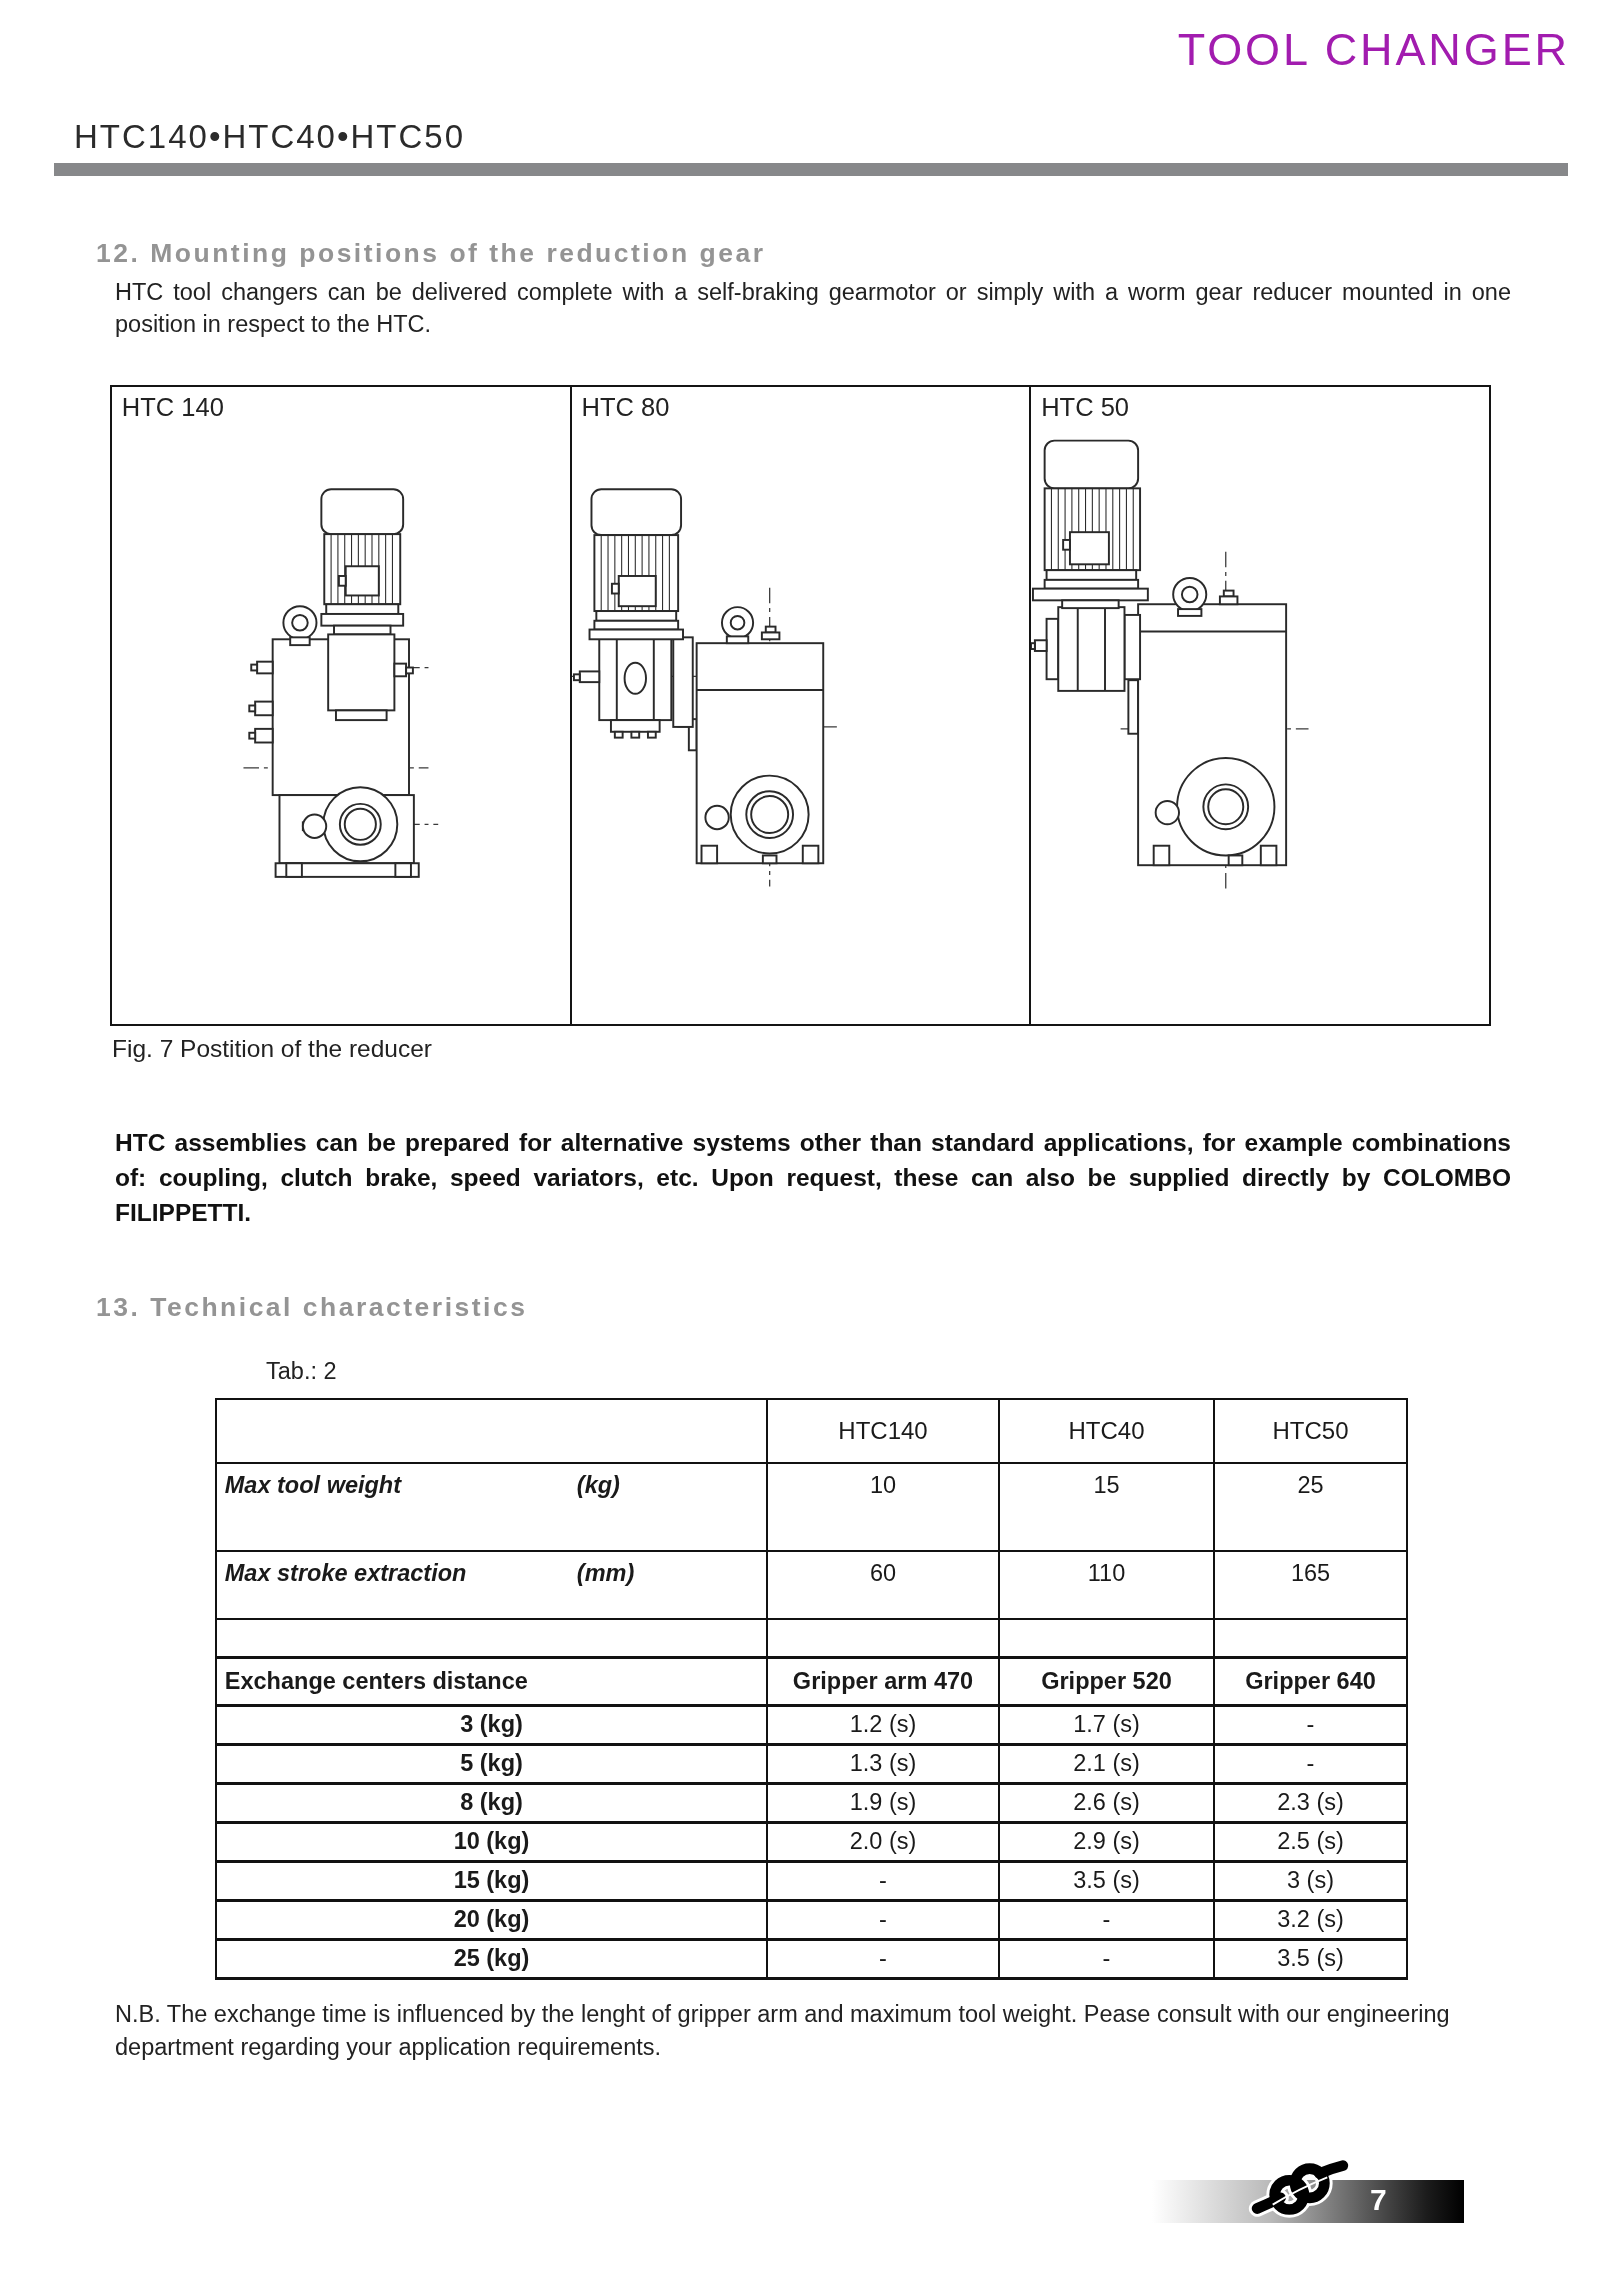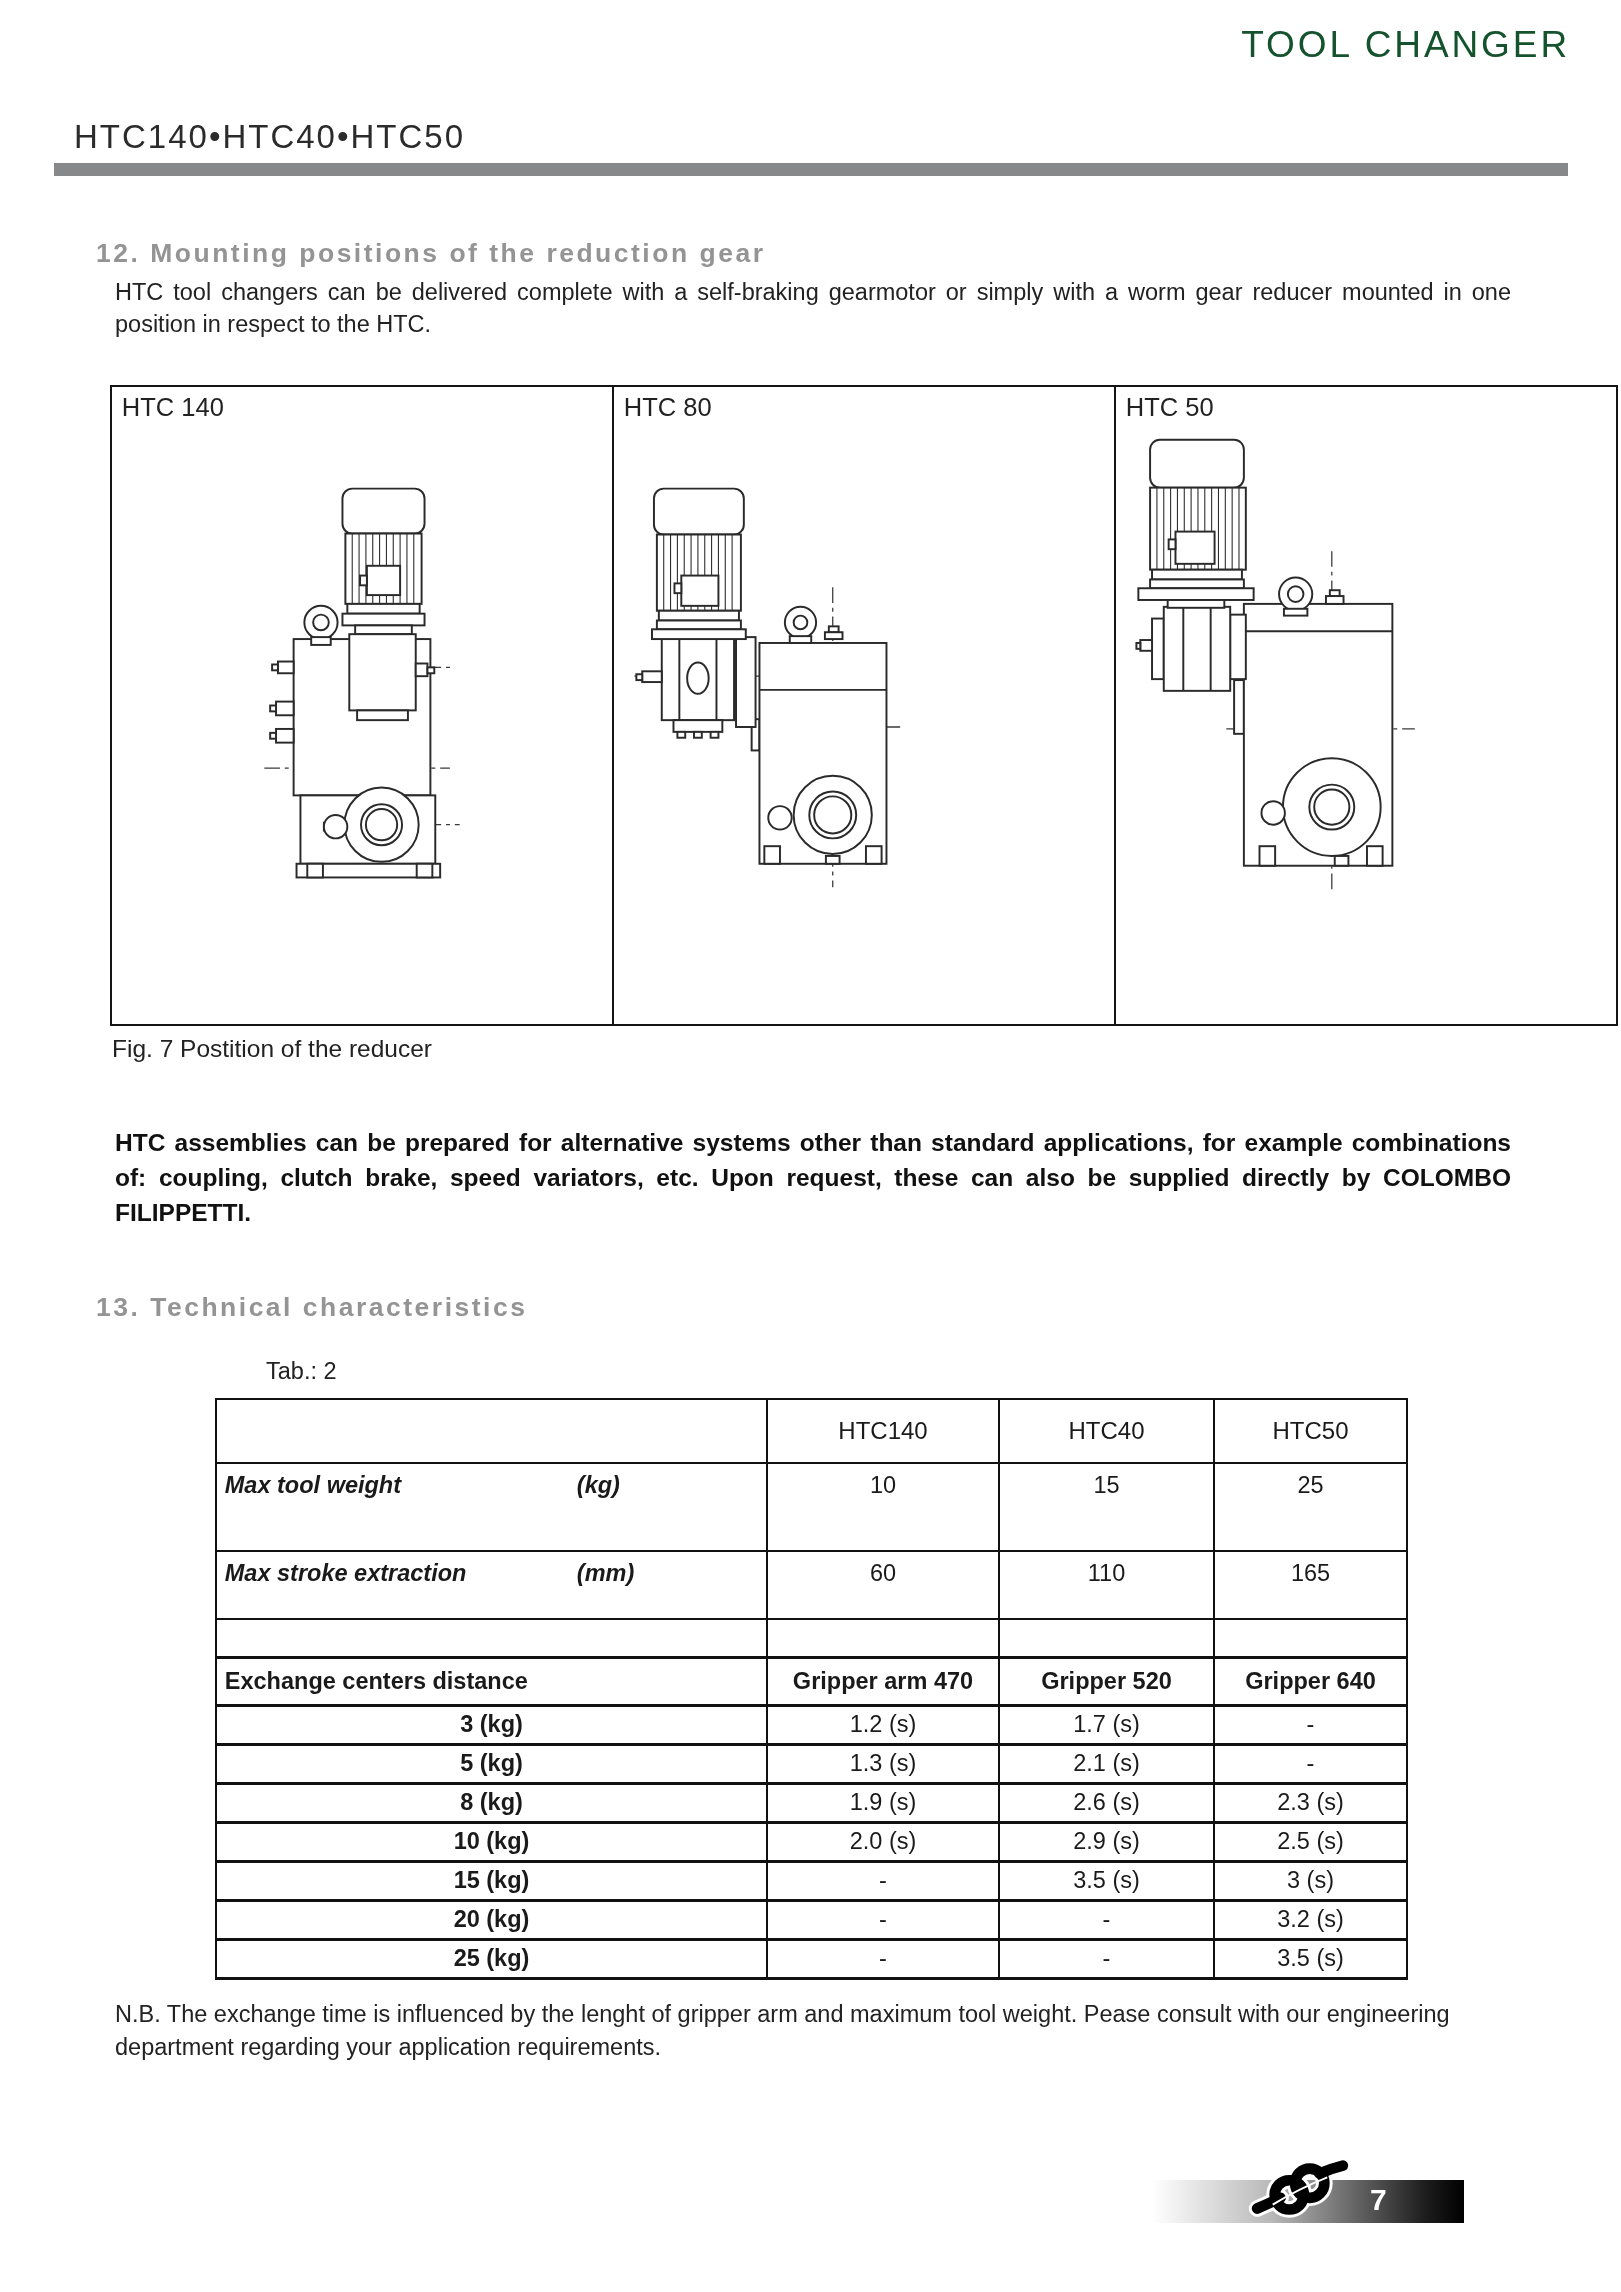--- a/index.html
+++ b/index.html
@@ -7,21 +7,21 @@
   .page{
     position:relative;
     width:1621px;height:2293px;
     background:#ffffff;
     font-family:"Liberation Sans", sans-serif;
     color:#1a1a1a;
     overflow:hidden;
   }
   .doc-title{
     position:absolute;top:23.5px;right:51px;
-    font-size:37px;letter-spacing:2.9px;color:#14532d;
+    font-size:45px;letter-spacing:2.9px;color:#a21caf;
   }
   .models-header{
     position:absolute;left:74px;top:118px;
     font-size:33px;letter-spacing:2px;color:#2b2b2b;
   }
   .header-rule{
     position:absolute;left:54px;top:163px;width:1514px;height:12.7px;
     background:#87888a;
   }
   .sec-heading{
@@ -38,21 +38,21 @@
   .bold-par{
     position:absolute;left:115px;top:1125px;width:1396px;
     font-size:24.5px;line-height:35px;font-weight:bold;text-align:justify;color:#111;
   }
   .nb-par{
     position:absolute;left:115px;top:1998px;width:1402px;
     font-size:23.5px;line-height:33px;color:#222;
   }
   
   .figure{
-    position:absolute;left:110px;top:385px;width:1508px;height:641px;
+    position:absolute;left:110px;top:385px;width:1381px;height:641px;
     border:2px solid #141414;display:flex;box-sizing:border-box;background:#fff;
   }
   .panel{position:relative;flex:1 1 0;overflow:hidden;}
   .panel + .panel{border-left:2px solid #141414;}
   .panel-label{
     position:absolute;left:9.8px;top:5.9px;font-size:25.5px;color:#222;z-index:2;
   }
   .panel svg{position:absolute;left:0;top:0;width:100%;height:100%;}
   .fig-caption{
     position:absolute;left:112px;top:1035px;font-size:24.5px;color:#222;

